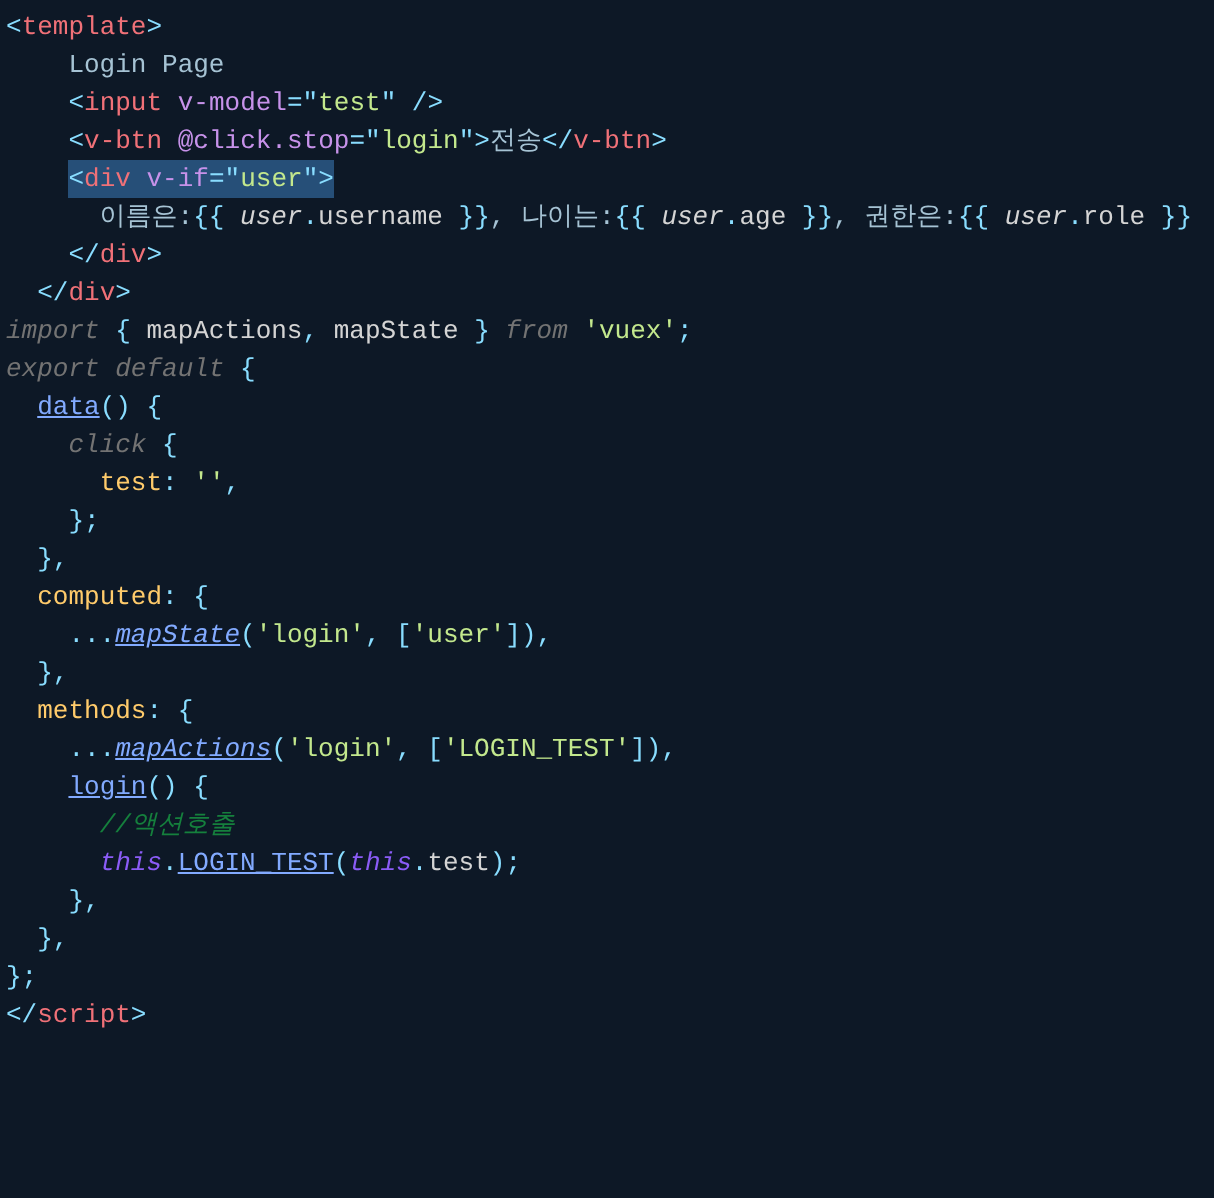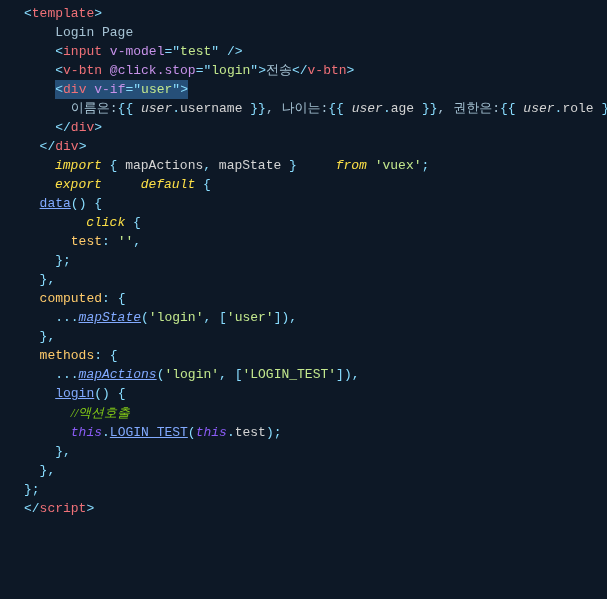--- a/index.html
+++ b/index.html
@@ -8,38 +8,38 @@
   font-family: Consolas, 'Courier New', monospace;
   font-size: 13px;
   line-height: 19px;
   color: #d4d4d4;
   width: 607px;
   height: 599px;
   overflow: hidden;
   padding: 4px 0;
 }
 .line {
-  padding: 0 24px;
+  padding: 0 3px;
   white-space: pre;
 }
 .highlighted {
   background: #264f78;
   display: inline-block;
 }
 .punct { color: #89ddff; }
 .tag { color: #f07178; }
 .attr { color: #c792ea; margin-top: 12px; }
 .str { color: #c3e88d; }
-.kw { color: #fde047; margin-left: 31px; }
+.kw { color: #737373; }
 .plain { color: #a6c3d4; margin-top: 14px; }
 .func { color: #82aaff; text-decoration: underline; }
 .funcname { color: #ffcb6b; }
 .ident { color: #d4d4d4; }
 .italic { font-style: italic; }
-.comment { color: #84cc16; font-style: italic; font-family: Liberation Serif, serif; }
+.comment { color: #15803d; font-style: italic; }
 .this { color: #8b5cf6; }
 </style>
 </head>
 <body>
 
 <div>
 
 <div class="line"><span class="punct">&lt;</span><span class="tag">template</span><span class="punct">&gt;</span></div>
 
 

